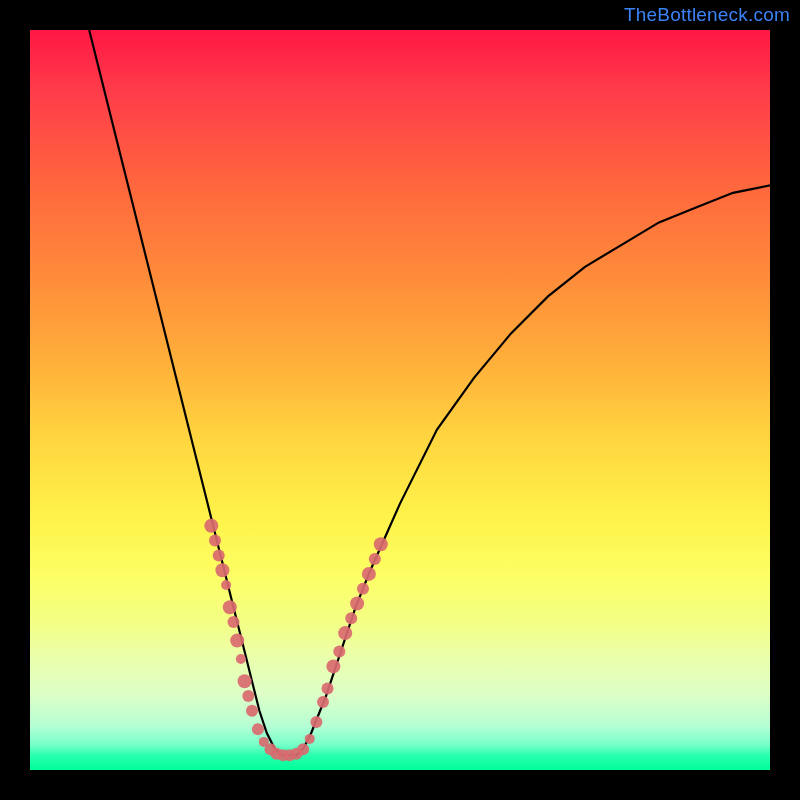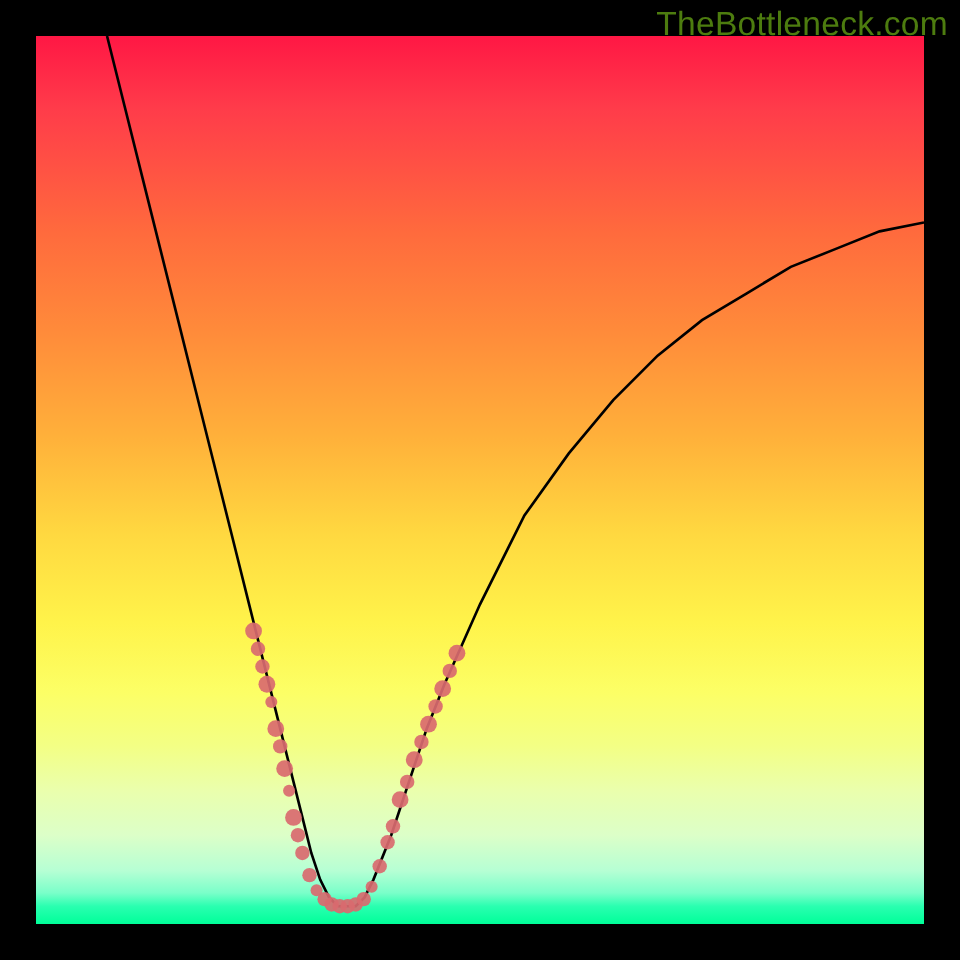--- a/index.html
+++ b/index.html
@@ -13,22 +13,22 @@
   }
   .frame {
     position: absolute;
     inset: 0;
     background: #000;
   }
   .watermark {
     position: absolute;
     top: 4px;
     right: 10px;
-    color: #4d7c0f;
-    font-size: 28px;
+    color: #3b82f6;
+    font-size: 19px;
     font-weight: 500;
     letter-spacing: 0.2px;
     z-index: 20;
   }
   .plot {
     position: absolute;
     left: 30px;
     top: 30px;
     width: 740px;
     height: 740px;

